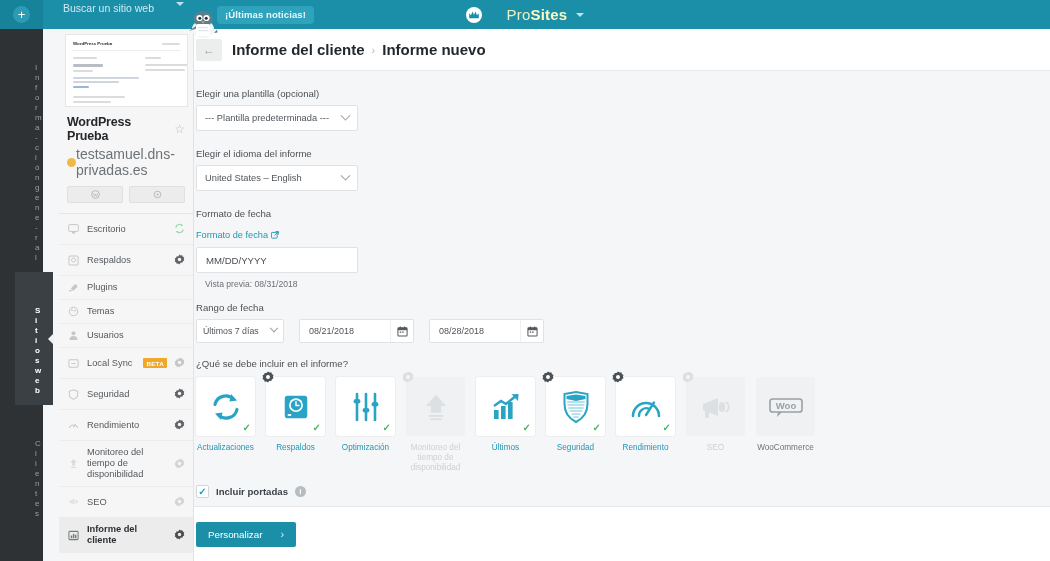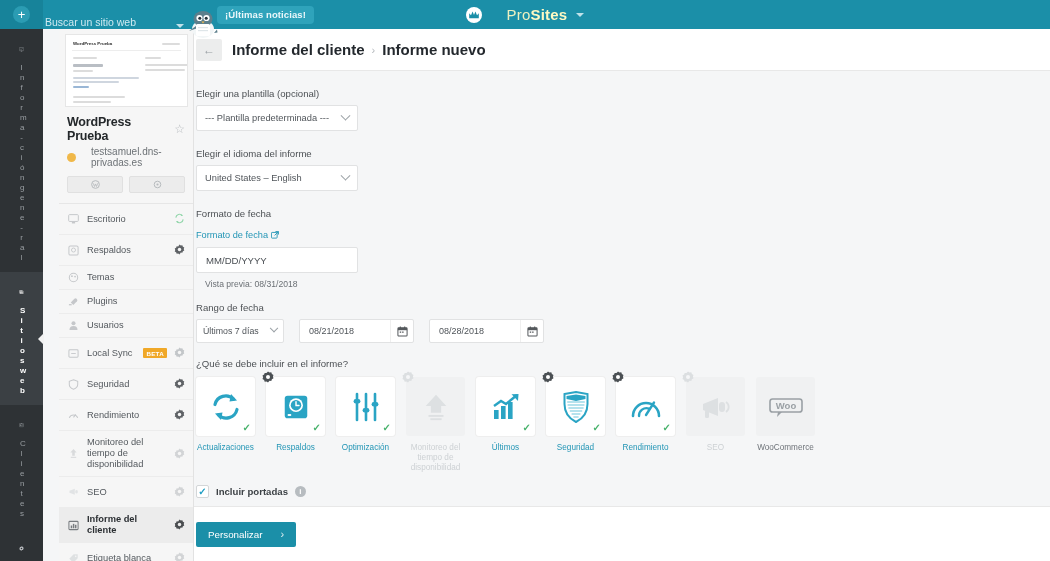--- a/index.html
+++ b/index.html
@@ -18,22 +18,22 @@
     width: 43px; height: 29px; background: #17839a;
     display: flex; align-items: center; justify-content: center;
     color: #fff; font-size: 15px; line-height: 1;
   }
   .plus-circle {
     width: 17px; height: 17px; border-radius: 50%; background: #2b9cb3;
     display: flex; align-items: center; justify-content: center;
     color: #fff; font-size: 13px; font-weight: 300;
   }
   .topbar-search {
-    width: 150px; height: 26px; display: flex; align-items: flex-end;
-    padding: 0 9px 0 2px; color: #cfeaf1; font-size: 10.5px;
+    width: 150px; height: 26px; display: flex; align-items: flex-start;
+    padding: 0 9px 0 20px; color: #cfeaf1; font-size: 10.5px;
     justify-content: space-between; background: #1b8fa8;
   }
   .topbar-search .cap { white-space: nowrap; }
   .caret-d {
     width: 0; height: 0; border-left: 4px solid transparent;
     border-right: 4px solid transparent; border-top: 4px solid #bfe2ea;
   }
   .news-wrap { position: relative; display: flex; align-items: center; margin-left: 24px; }
   .owl {
     position: absolute; left: -33px; top: 1px; width: 36px; height: 32px;
@@ -56,21 +56,21 @@
   .brand-text b { font-weight: 700; }
   .brand-text span { font-weight: 400; opacity: .92; }
   .brand-caret { margin-left: 3px; }
 
   
   .rail {
     position: absolute; top: 29px; left: 0; width: 43px; height: 532px;
     background: #2e3235; z-index: 30;
   }
   .rail-item {
-    position: relative; padding: 9px 19px 9px; text-align: center; cursor: pointer;
+    position: relative; padding: 9px 19px 9px; text-align: center; cursor: pointer; margin-left: 15px;
   }
   .rail-item .ri-ico { height: 22px; display: flex; align-items: center; justify-content: center; }
   .rail-item .ri-lb {
     color: #9a9fa3; font-size: 8px; line-height: 10px; margin-top: 3px;
     padding: 0 1px; word-break: break-word;
   }
   .rail-item.active { background: #3b4044; }
   .rail-item.active .ri-lb { color: #fff; font-weight: 700; }
   .rail-item.active:after {
     content: ""; position: absolute; right: -1px; top: 50%; margin-top: -6px;
@@ -91,22 +91,22 @@
   }
   .thumb .tt { font-size: 4.4px; font-weight: 700; color: #2b2b2b; }
   .thumb .tl { background: #dcdcdc; height: 2px; border-radius: 1px; }
   .thumb .tlb { background: #cfd6df; height: 2px; border-radius: 1px; }
   .site-head {
     padding: 8px 8px 0; display: flex; align-items: center; justify-content: space-between;
   }
   .site-title { font-size: 12.5px; font-weight: 700; color: #24282b; letter-spacing: -.2px; }
   .star { color: #b9bdc0; font-size: 12px; cursor: pointer; }
   .site-url {
-    display: flex; align-items: center; gap: 15px; padding: 3px 8px 0;
-    font-size: 10px; color: #6d7276;
+    display: flex; align-items: center; gap: 0; padding: 3px 8px 0;
+    font-size: 14px; color: #6d7276;
   }
   .wp-dot {
     width: 9px; height: 9px; border-radius: 50%; background: #f0b849;
     display: inline-block; flex: none;
   }
   .site-btns { display: flex; gap: 6px; padding: 8px 8px 10px; }
   .site-btn {
     flex: 1; height: 17px; background: #ececec; border: 1px solid #e0e0e0;
     border-radius: 2px; display: flex; align-items: center; justify-content: center;
     cursor: pointer;
@@ -422,36 +422,36 @@
         <svg width="11" height="11" viewBox="0 0 12 12">
             <path d="M6 .6 l1.4 1 1.7-.2 .6 1.6 1.5 .9-.6 1.6 .6 1.6-1.5 .9-.6 1.6-1.7-.2L6 11.4 4.6 10.4l-1.7 .2-.6-1.6-1.5-.9 .6-1.6-.6-1.6 1.5-.9 .6-1.6 1.7 .2z" fill="#45494d"></path>
             <circle cx="6" cy="6" r="1.9" fill="#f6f6f6"></circle>
           </svg>
       </span>
     </div>
 
     <div class="menu-item">
       <span class="mi-ico">
         <svg width="11" height="11" viewBox="0 0 12 12">
+            <path d="M3 7 L7 3 a2 2 0 0 1 2.8 2.8 L5.8 9.8 Z" fill="#8b9096"></path>
+            <rect x="1" y="8.8" width="3" height="1.4" fill="#8b9096"></rect>
+          </svg>
+      </span>
+      <span class="mi-lb">Plugins</span>
+    </div>
+
+    <div class="menu-item">
+      <span class="mi-ico">
+        <svg width="11" height="11" viewBox="0 0 12 12">
             <circle cx="6" cy="6" r="4.6" fill="none" stroke="#8b9096" stroke-width="1.1"></circle>
             <circle cx="4.3" cy="4.5" r="1" fill="#8b9096"></circle>
             <circle cx="7.7" cy="5" r="1" fill="#8b9096"></circle>
           </svg>
       </span>
       <span class="mi-lb">Temas</span>
-    </div>
-
-    <div class="menu-item">
-      <span class="mi-ico">
-        <svg width="11" height="11" viewBox="0 0 12 12">
-            <path d="M3 7 L7 3 a2 2 0 0 1 2.8 2.8 L5.8 9.8 Z" fill="#8b9096"></path>
-            <rect x="1" y="8.8" width="3" height="1.4" fill="#8b9096"></rect>
-          </svg>
-      </span>
-      <span class="mi-lb">Plugins</span>
     </div>
 
     <div class="menu-item">
       <span class="mi-ico">
         <svg width="11" height="11" viewBox="0 0 12 12">
             <circle cx="6" cy="3.6" r="2.2" fill="#8b9096"></circle>
             <path d="M1.6 11 a4.4 4.4 0 0 1 8.8 0 Z" fill="#8b9096"></path>
           </svg>
       </span>
       <span class="mi-lb">Usuarios</span>

